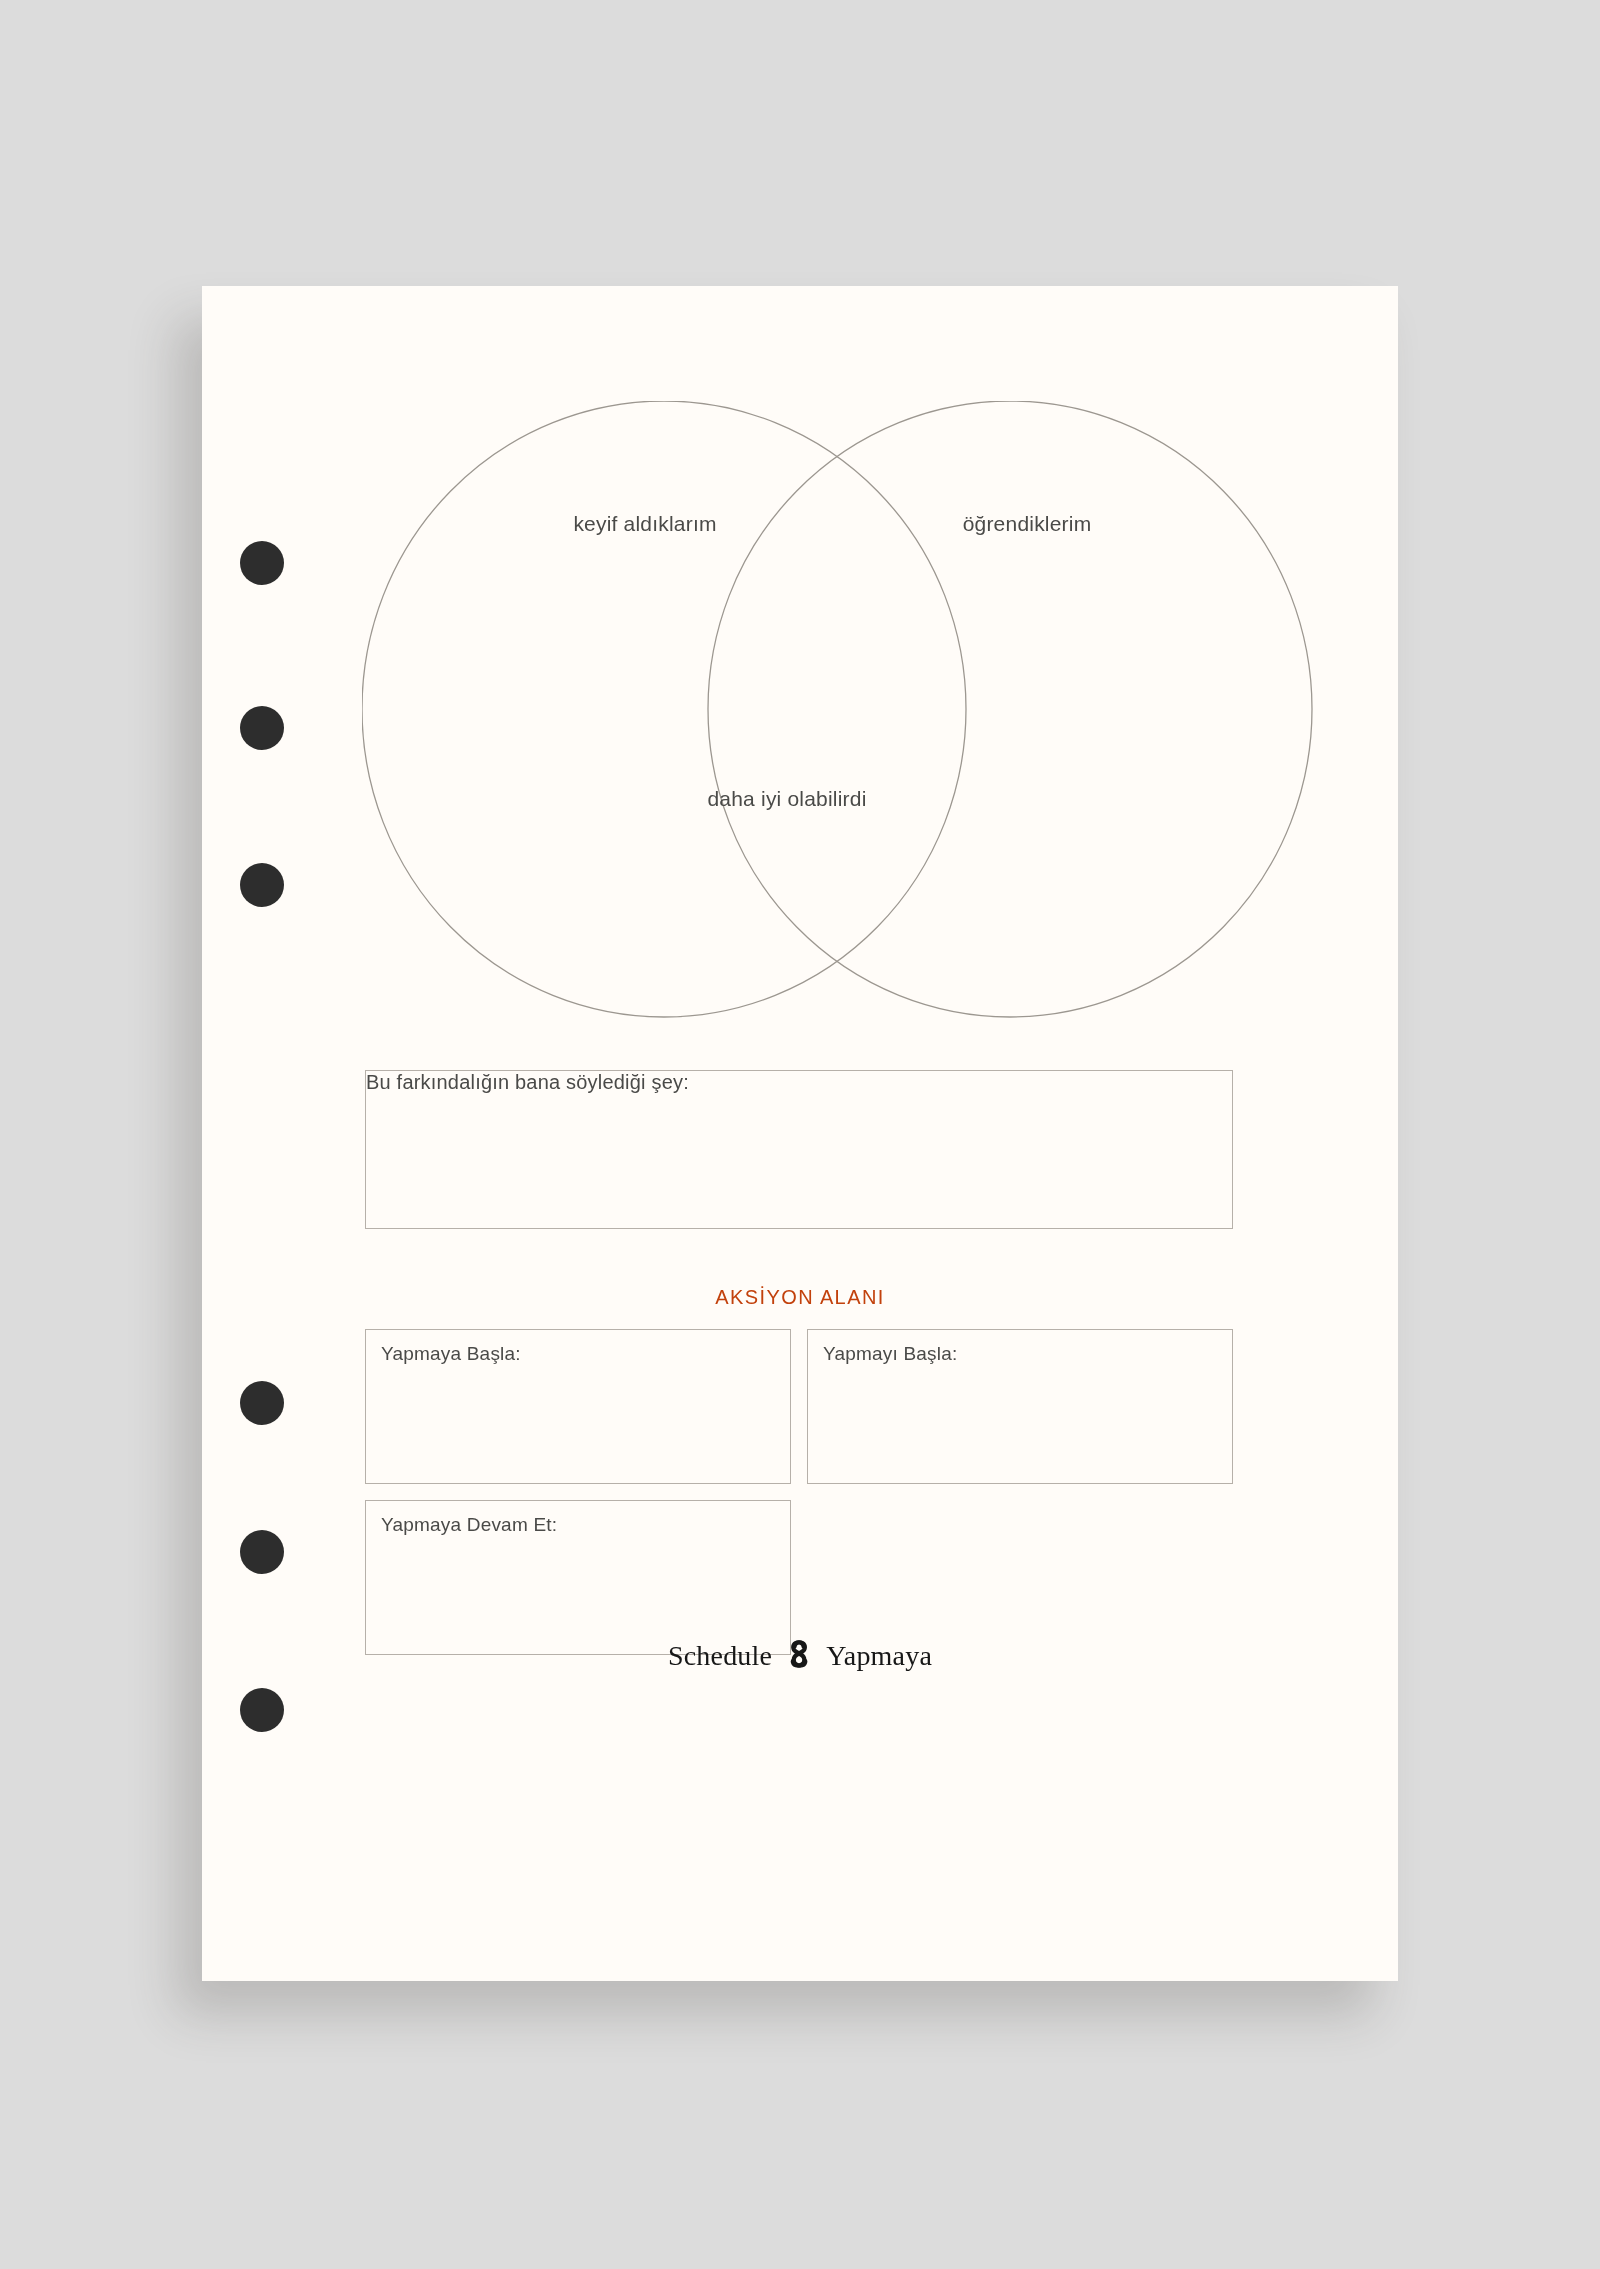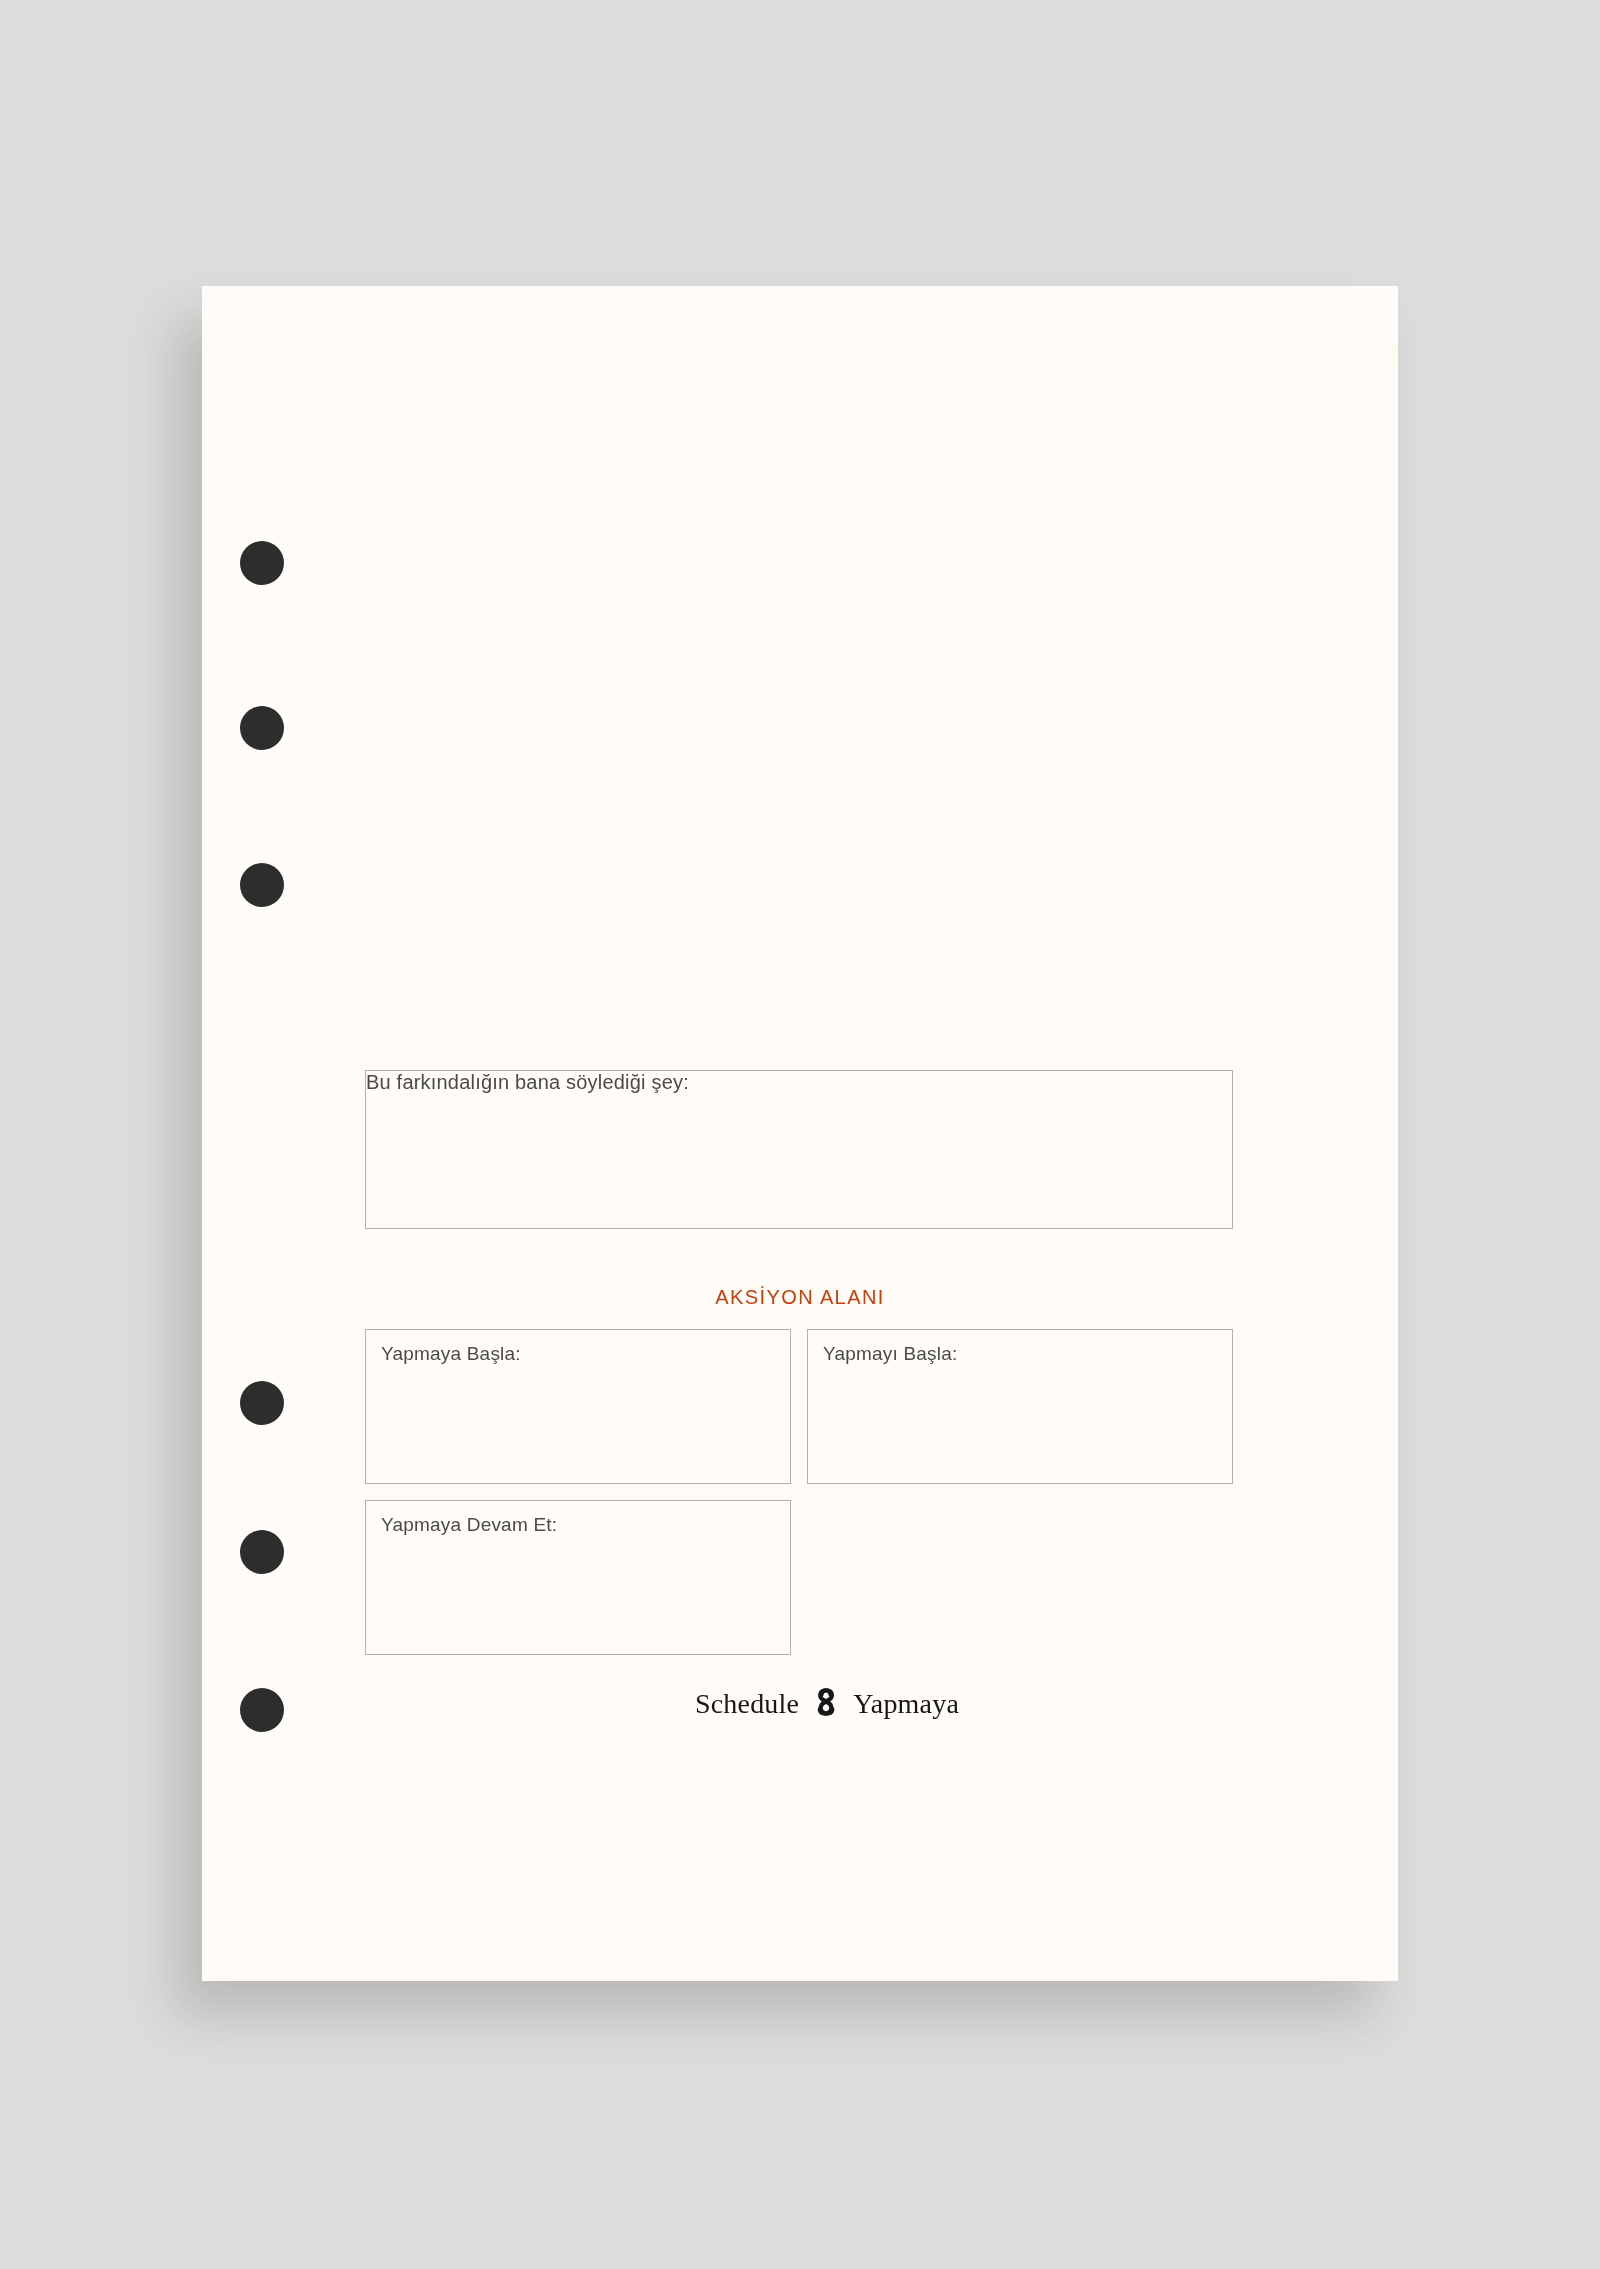--- a/index.html
+++ b/index.html
@@ -120,41 +120,50 @@
     top: 13px;
     font-size: 19px;
     color: #4a4a48;
     letter-spacing: 0.2px;
   }
 
   
   #footer-logo {
     position: absolute;
     left: 0;
-    top: 1402px;
+    top: 1354px;
     width: 1196px;
     display: flex;
     align-items: center;
     justify-content: center;
     gap: 10px;
-    margin-left: 27px;
   }
   .logo-word {
     font-family: "Liberation Serif", serif;
     font-size: 28px;
     color: #171717;
     letter-spacing: 0.2px;
   }
   #logo-monogram { display: block; }
 </style>
 </head>
 <body>
 
 <div id="page-sheet">
 
+  <div id="venn-diagram">
+    <svg width="960" height="630" viewBox="0 0 960 630">
+      <ellipse cx="302" cy="308" rx="302" ry="308" fill="none" stroke="#9c9790" stroke-width="1.3"></ellipse>
+      <ellipse cx="648" cy="308" rx="302" ry="308" fill="none" stroke="#9c9790" stroke-width="1.3"></ellipse>
+    </svg>
+
+    <div class="venn-label" id="venn-label-left">keyif aldıklarım</div>
+    <div class="venn-label" id="venn-label-right">öğrendiklerim</div>
+    <div class="venn-label" id="venn-label-center">daha iyi olabilirdi</div>
+  </div>
 
   <div id="reflection-box">
     <div id="reflection-prompt">Bu farkındalığın bana söylediği şey:</div>
   </div>
 
   <div id="action-heading">AKSİYON ALANI</div>
 
   <div id="action-grid">
     <div class="action-box">
       <div class="action-label">Yapmaya Başla:</div>

